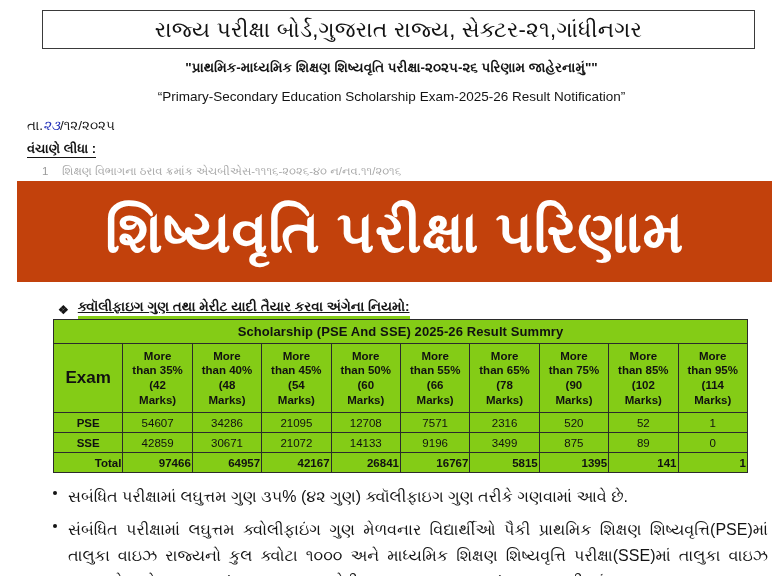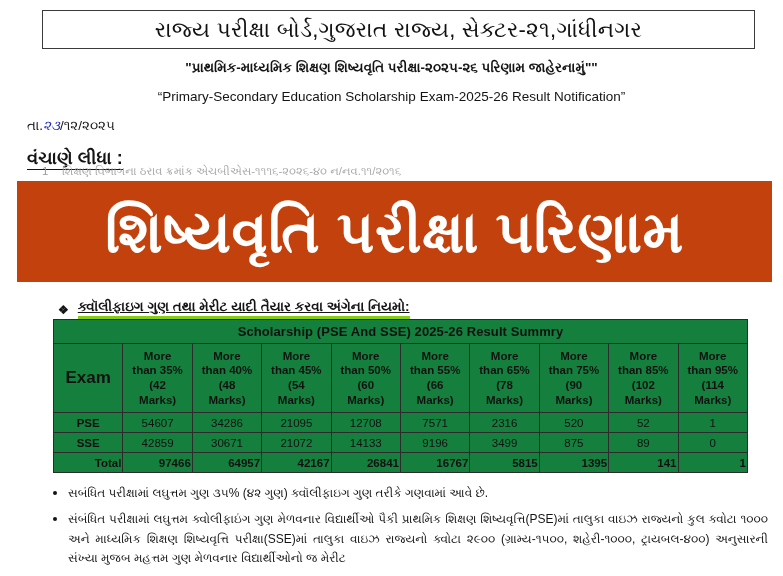--- a/index.html
+++ b/index.html
@@ -102,22 +102,22 @@
   }
   .ref-right .hand-date {
     color: #2230b8;
     font-family: "DejaVu Serif", serif;
     font-style: italic;
   }
 
   .read-label {
     position: absolute;
     left: 27px;
-    top: 148px;
-    font-size: 18px;
+    top: 141px;
+    font-size: 13px;
     font-weight: 700;
     color: #141414;
   }
   .read-label span.u {
     border-bottom: 1px solid #141414;
     padding-bottom: 1px;
   }
 
   
   .faded-line {
@@ -177,21 +177,21 @@
     text-decoration: underline;
   }
 
   
   .summary-table {
     position: absolute;
     left: 53px;
     top: 319px;
     width: 695px;
     border-collapse: collapse;
-    background: #15803d;
+    background: #84cc16;
     table-layout: fixed;
   }
   .summary-table td, .summary-table th {
     border: 1px solid #2b2b2b;
     text-align: center;
     vertical-align: middle;
     font-size: 11px;
     color: #111;
     padding: 1px 1px;
     font-family: "Liberation Sans", sans-serif;
@@ -243,21 +243,21 @@
   }
   .note-dot {
     flex: 0 0 auto;
     width: 4px;
     height: 4px;
     border-radius: 50%;
     background: #141414;
     margin-top: 7px;
   }
   .note-text {
-    font-size: 12px;
+    font-size: 16px;
     line-height: 1.62;
     color: #141414;
     text-align: justify;
     flex: 1 1 auto;
   }
   .note-text.single { white-space: nowrap; }
 </style>
 </head>
 <body>
 

